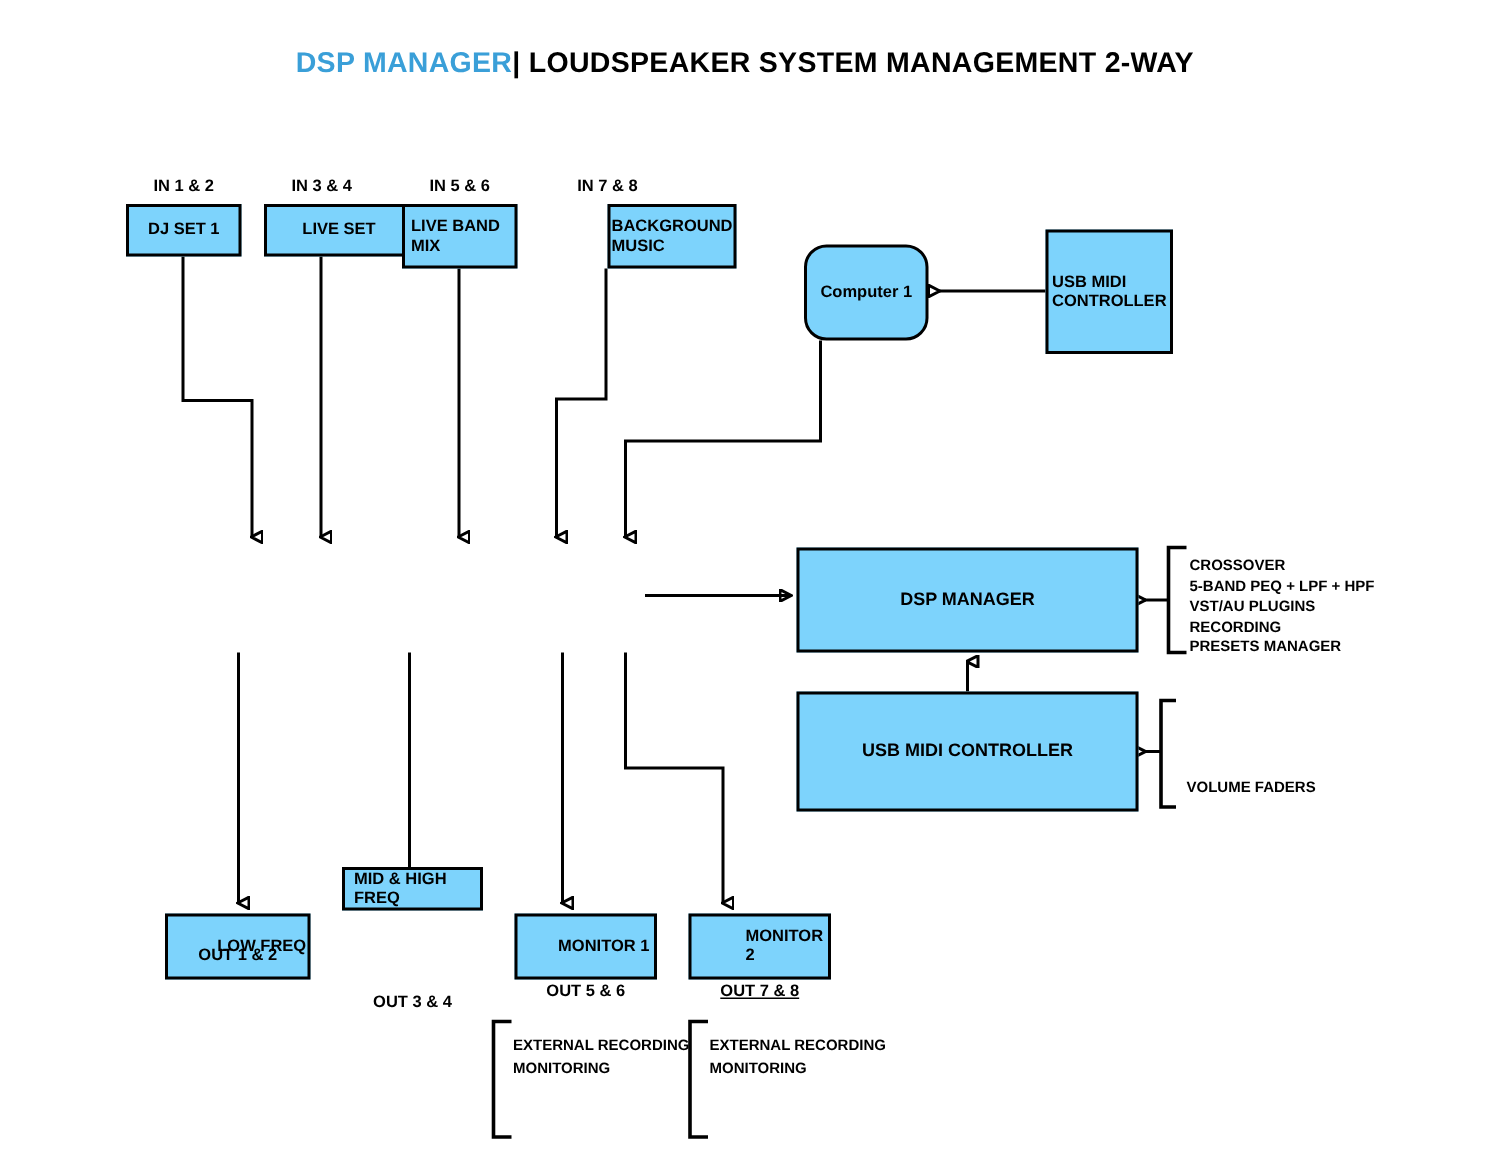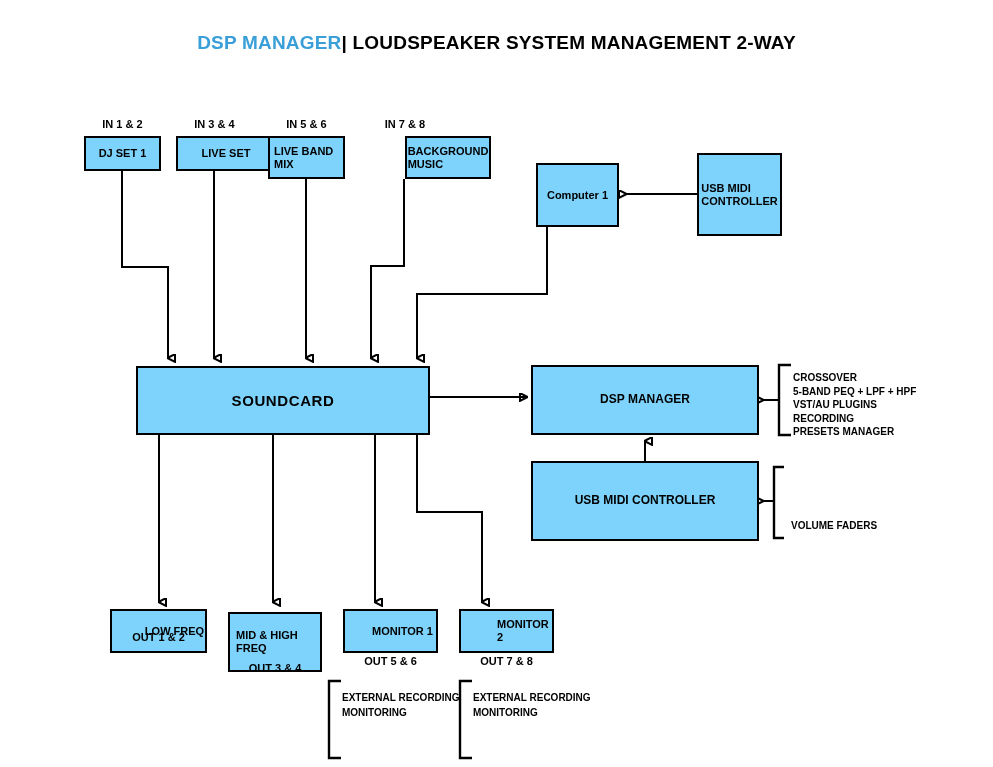--- a/index.html
+++ b/index.html
@@ -146,48 +146,47 @@
   <div class="caption" style="left:84px; top:118px; width:77px;">IN 1 &amp; 2</div>
   <div class="caption" style="left:176px; top:118px; width:77px;">IN 3 &amp; 4</div>
   <div class="caption" style="left:268px; top:118px; width:77px;">IN 5 &amp; 6</div>
   <div class="caption" style="left:362px; top:118px; width:86px;">IN 7 &amp; 8</div>
 
   <div class="box small" style="left:84px; top:136px; width:77px; height:35px;">DJ SET 1</div>
   <div class="box small" style="left:176px; top:136px; width:100px; height:35px;">LIVE SET</div>
   <div class="box small" style="left:268px; top:136px; width:77px; height:43px; padding:0 4px;">LIVE BAND MIX</div>
   <div class="box small" style="left:362px; top:136px; width:86px; height:43px; padding:0 4px;margin-left:43px;">BACKGROUND MUSIC</div>
 
-  <div class="box mixedcase" style="left:536px; top:163px; width:83px; height:64px;">Computer 1</div>
+  <div class="box mixedcase" style="left:536px; top:163px; width:83px; height:64px;border-radius:15px;">Computer 1</div>
   <div class="box small" style="left:697px; top:153px; width:85px; height:83px; padding:0 4px;">USB MIDI CONTROLLER</div>
 
-  <div class="box big" style="left:136px; top:366px; width:294px; height:69px;">SOUNDCARD</div>
   <div class="box mid" style="left:531px; top:365px; width:228px; height:70px;">DSP MANAGER</div>
   <div class="box mid" style="left:531px; top:461px; width:228px; height:80px;">USB MIDI CONTROLLER</div>
 
   <div class="annot wide" style="left:793px; top:371px;">
     <div>CROSSOVER</div>
     <div>5-BAND PEQ + LPF + HPF</div>
     <div>VST/AU PLUGINS</div>
     <div>RECORDING</div>
     <div>PRESETS MANAGER</div>
   </div>
 
   <div class="annot" style="left:791px; top:495px;margin-top:24px;">
     <div>VOLUME FADERS</div>
   </div>
 
   <div class="box small" style="left:110px; top:609px; width:97px; height:44px;padding-left:32px;">LOW FREQ</div>
-  <div class="box small" style="left:228px; top:612px; width:94px; height:60px; padding:0 6px;">MID &amp; HIGH FREQ</div>
+  <div class="box small" style="left:228px; top:578px; width:94px; height:29px; padding:0 6px;">MID &amp; HIGH FREQ</div>
   <div class="box small" style="left:343px; top:609px; width:95px; height:44px;padding-left:24px;">MONITOR 1</div>
   <div class="box small" style="left:459px; top:609px; width:95px; height:44px;padding-left:36px;">MONITOR 2</div>
 
   <div class="caption" style="left:110px; top:631px; width:97px;">OUT 1 &amp; 2</div>
   <div class="caption" style="left:228px; top:662px; width:94px;">OUT 3 &amp; 4</div>
   <div class="caption" style="left:343px; top:655px; width:95px;">OUT 5 &amp; 6</div>
-  <div class="caption" style="left:459px; top:655px; width:95px;">OUT 7 &amp; 8</div>
+  <div class="caption" style="left:459px; top:655px; width:95px;text-decoration:underline;">OUT 7 &amp; 8</div>
 
   <div class="annot" style="left:342px; top:691px;">
     <div>EXTERNAL RECORDING</div>
     <div>MONITORING</div>
   </div>
   <div class="annot" style="left:473px; top:691px;">
     <div>EXTERNAL RECORDING</div>
     <div>MONITORING</div>
   </div>
 

